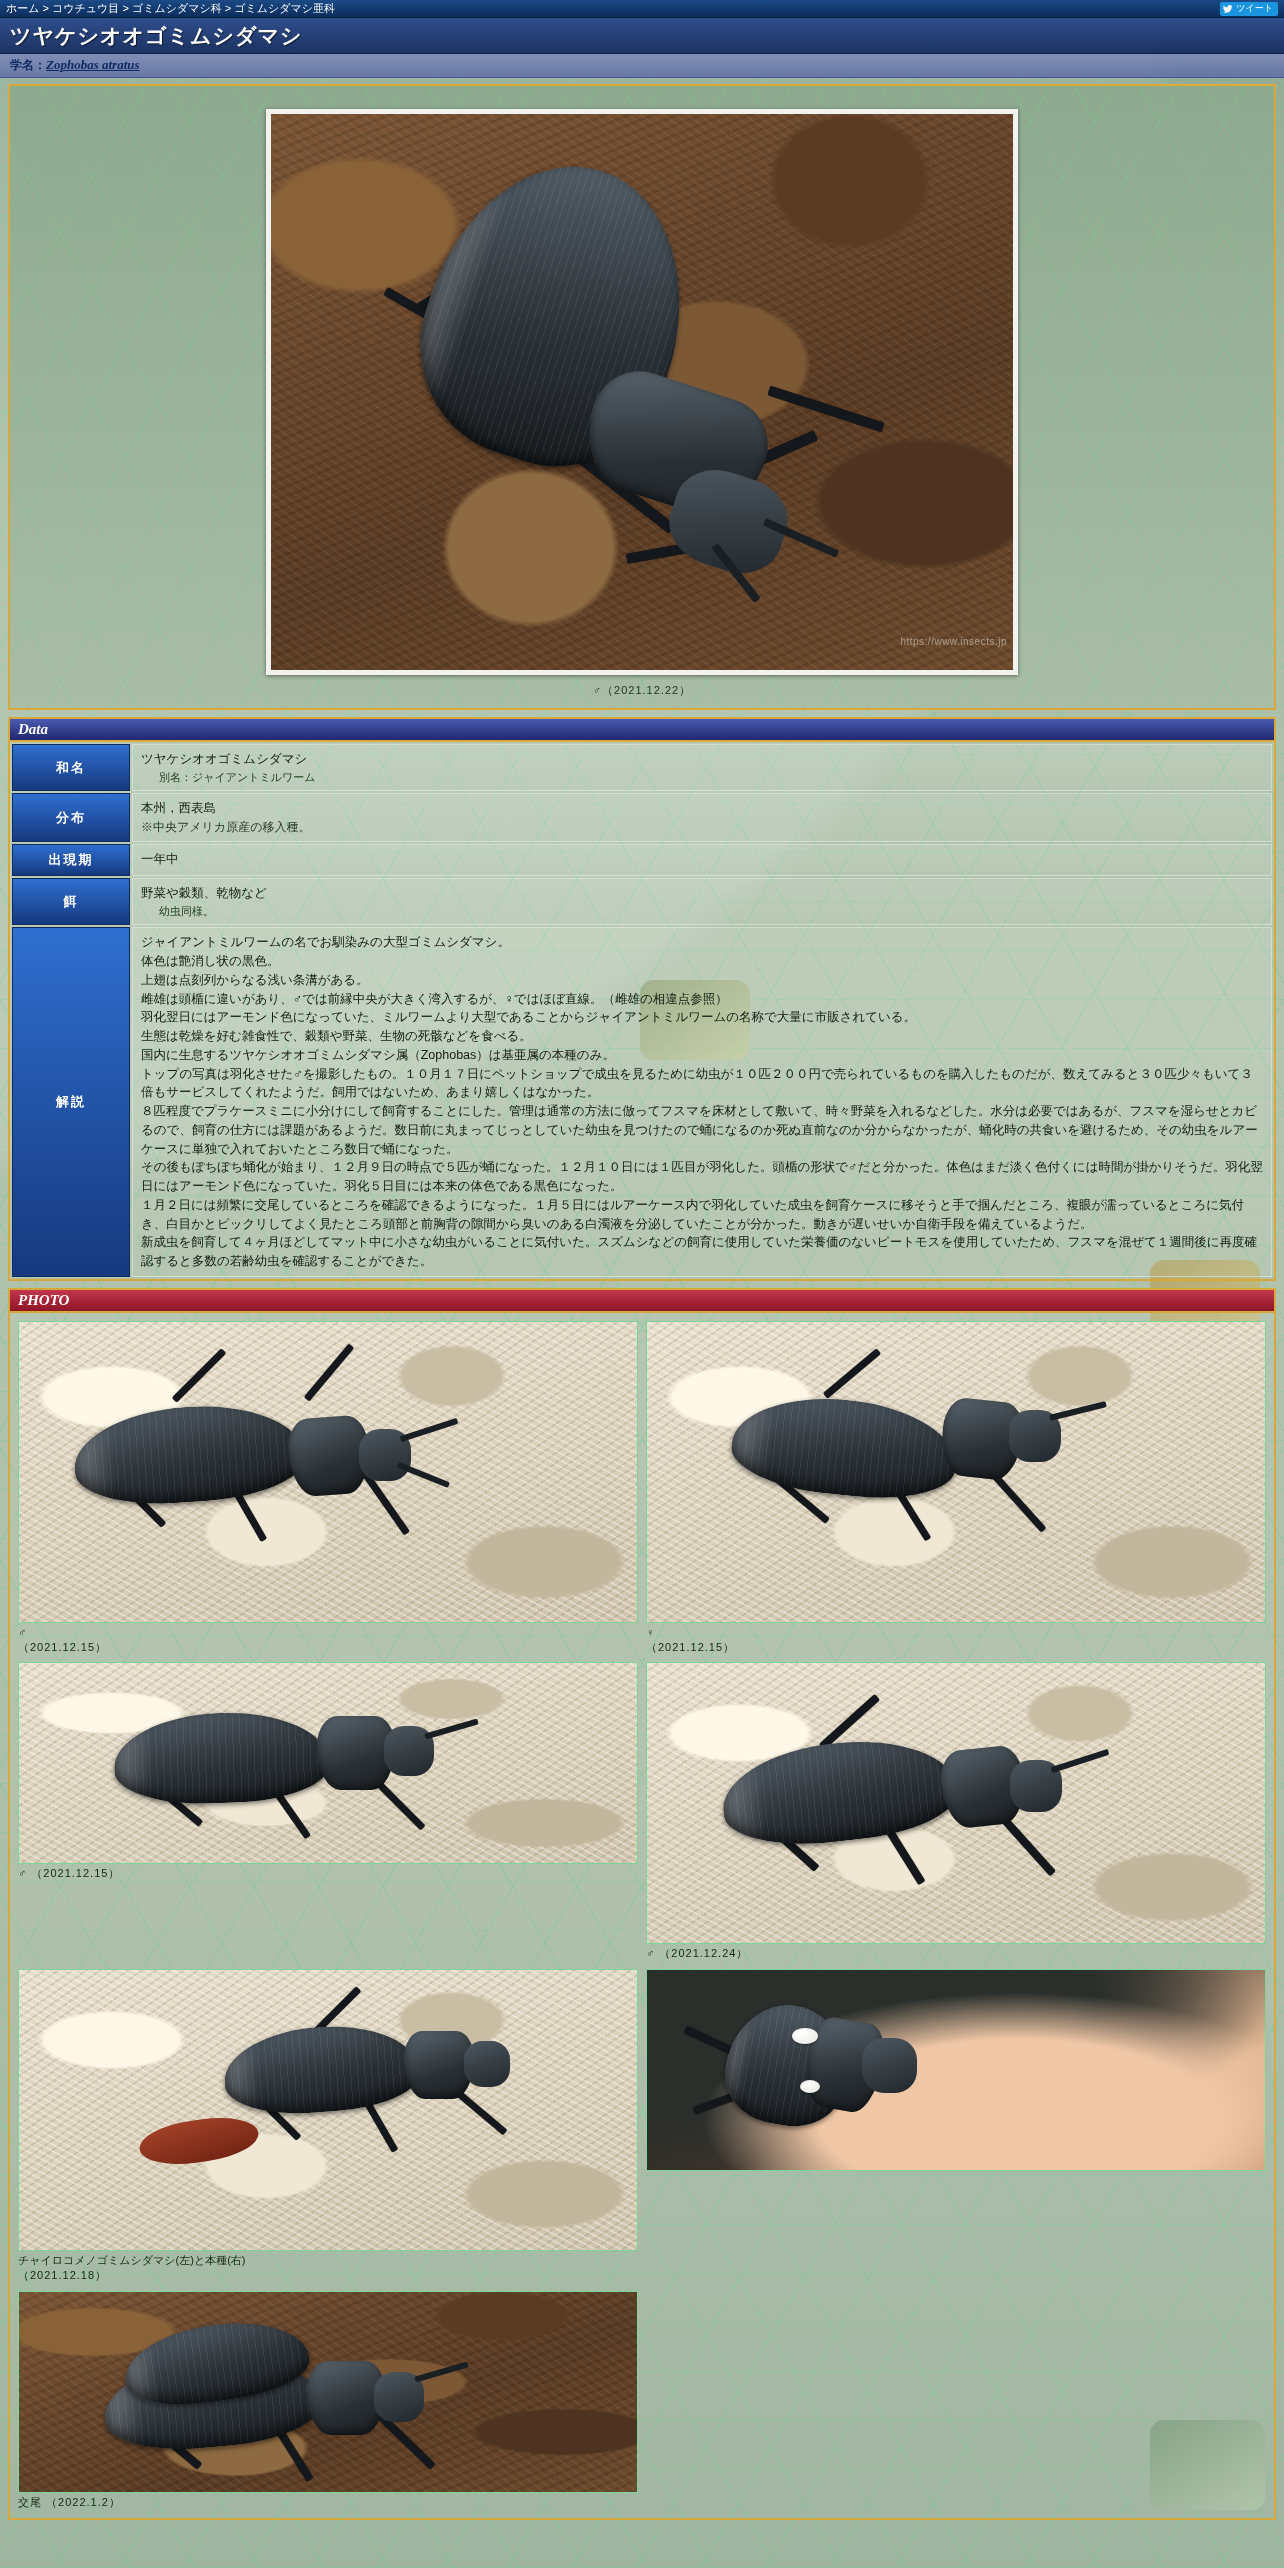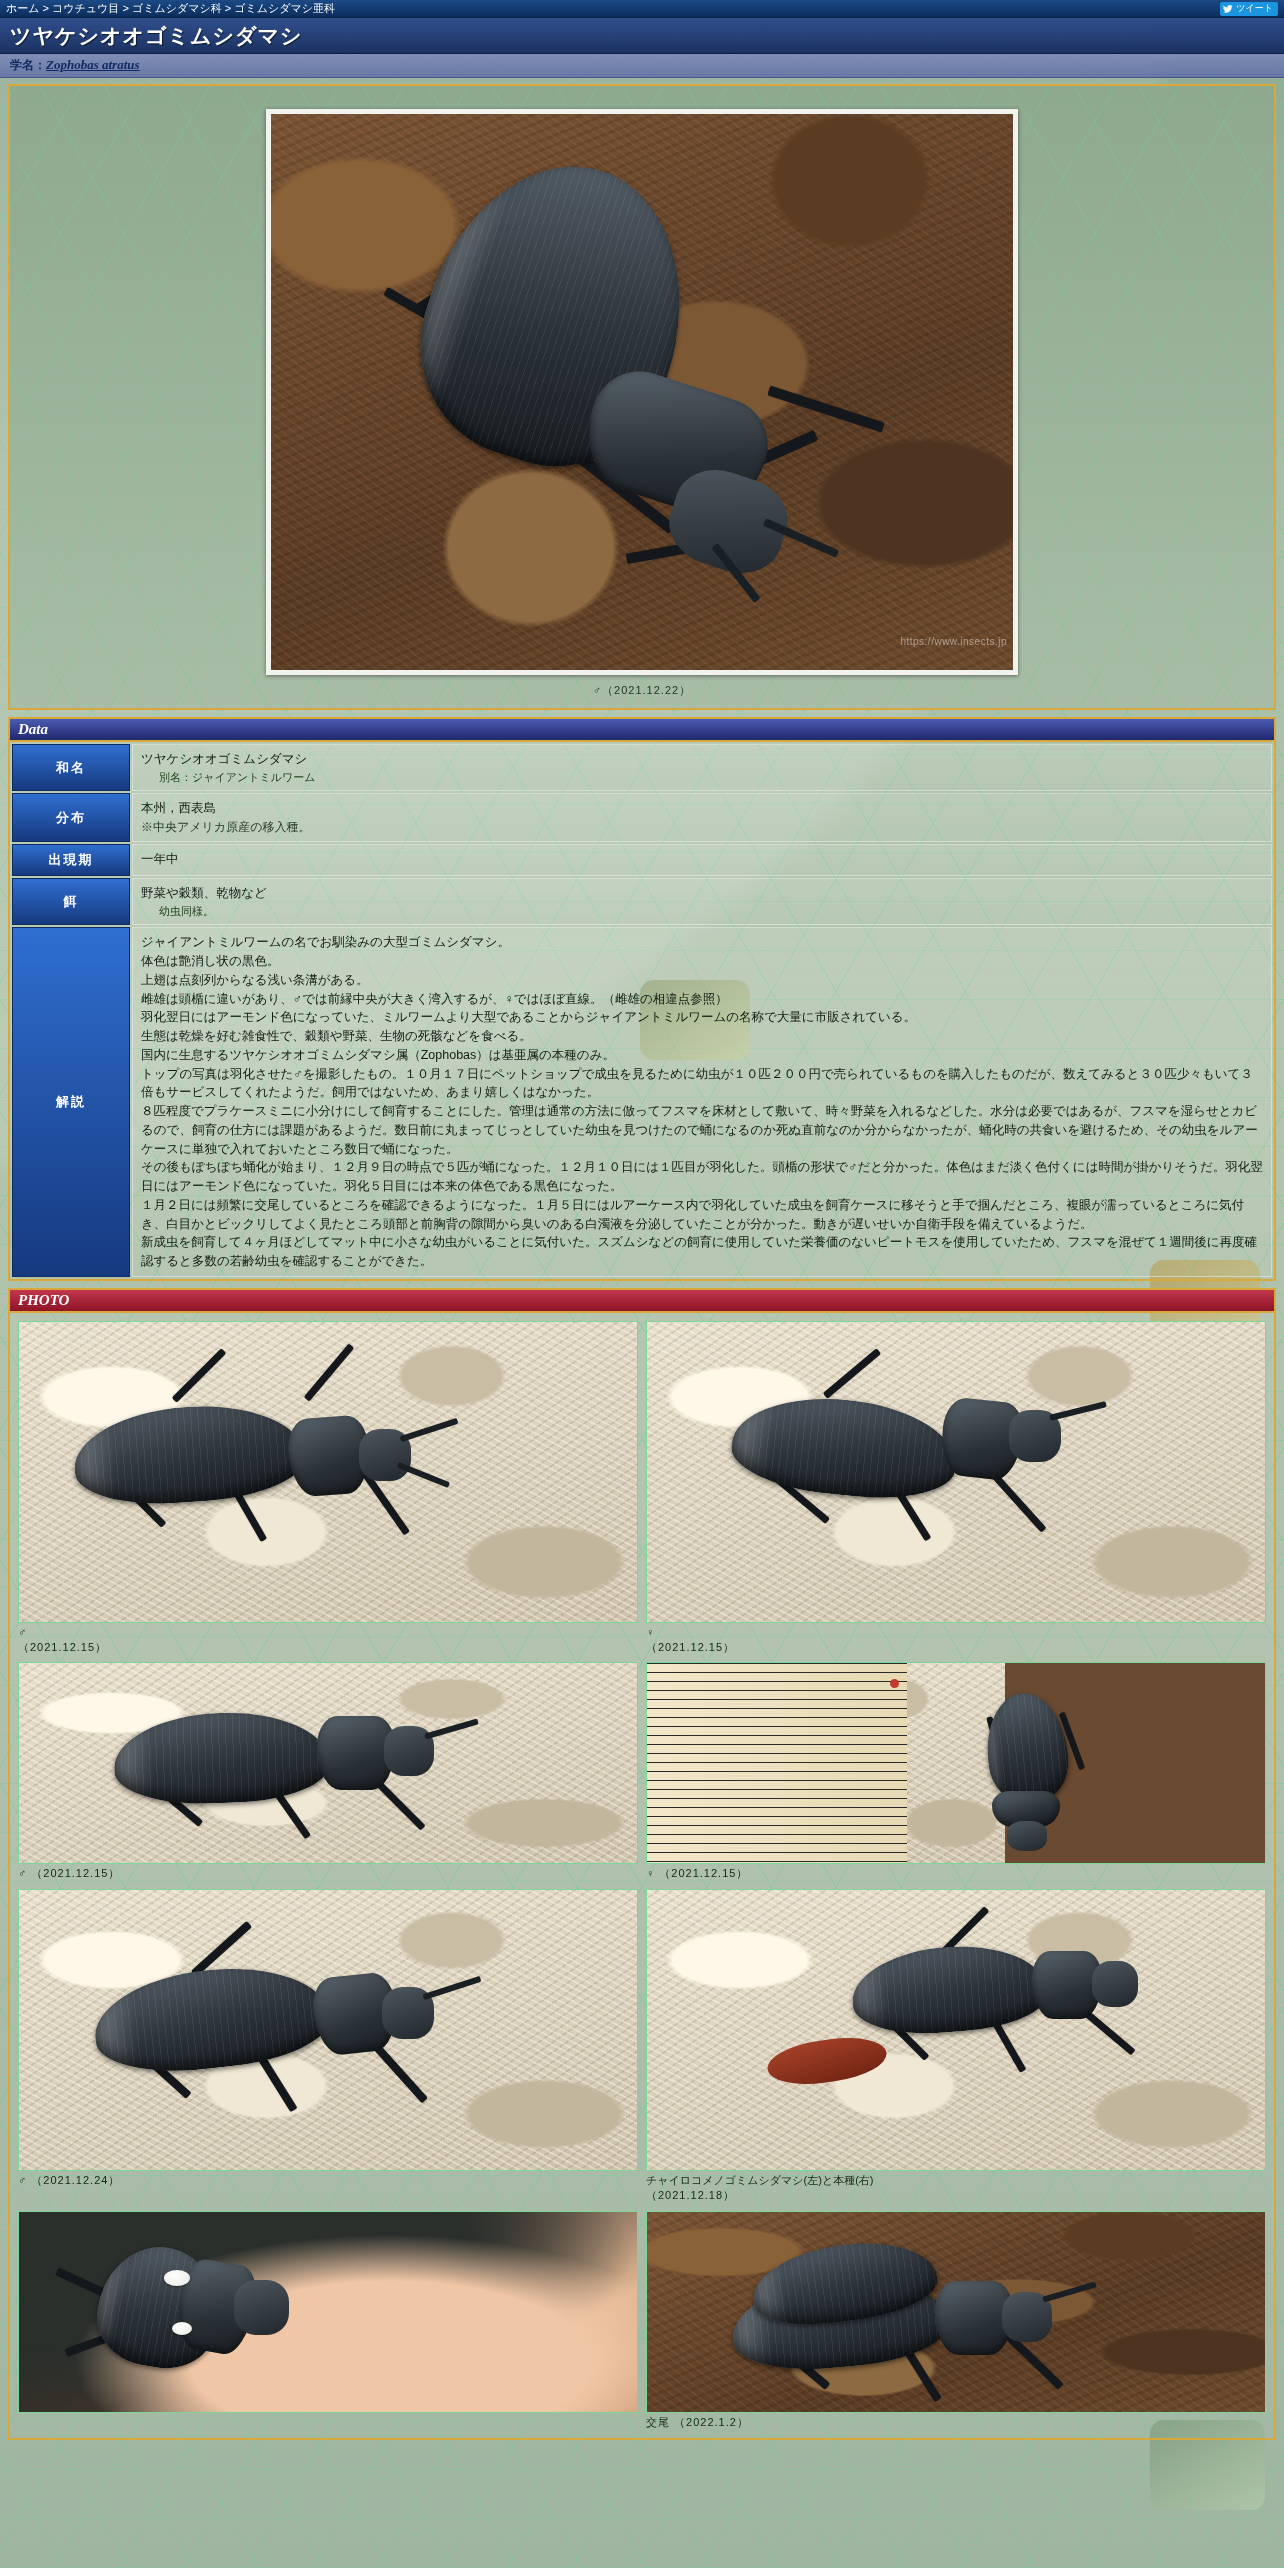--- a/index.html
+++ b/index.html
@@ -424,41 +424,20 @@
                 <div class="b-ant" style="left:345px;top:38px;width:55px;height:6px;transform:rotate(-16deg);"></div>
               </div>
             </div>
           </div>
           <div class="cap">
             <span>♂</span>
             <span>（2021.12.15）</span>
           </div>
         </div>
 
-        <div class="cell">
-          <div class="fr">
-            <div class="photo" style="width:100%;height:200px;">
-              <div class="ruler-sand substrate sand" style="position:absolute;"></div>
-              <div class="ruler">
-                <div class="dot"></div>
-              </div>
-              <div class="beetle" style="left:300px;top:20px;width:220px;height:165px;">
-                <div class="b-leg" style="left:20px;top:60px;width:60px;height:6px;transform:rotate(75deg);"></div>
-                <div class="b-leg" style="left:95px;top:55px;width:60px;height:6px;transform:rotate(70deg);"></div>
-                <div class="b-elytra" style="left:40px;top:10px;width:80px;height:110px;transform:rotate(-6deg);"></div>
-                <div class="b-thorax" style="left:45px;top:108px;width:68px;height:36px;"></div>
-                <div class="b-head" style="left:60px;top:138px;width:40px;height:30px;"></div>
-              </div>
-            </div>
-          </div>
-          <div class="cap">
-            <span>♀</span>
-            <span>（2021.12.15）</span>
-          </div>
-        </div>
 
         <div class="cell">
           <div class="fr">
             <div class="photo" style="width:100%;height:280px;">
               <div class="substrate sand"></div>
               <div class="beetle" style="left:45px;top:45px;width:520px;height:210px;">
                 <div class="b-leg" style="left:55px;top:130px;width:80px;height:8px;transform:rotate(42deg);"></div>
                 <div class="b-leg" style="left:165px;top:135px;width:85px;height:8px;transform:rotate(58deg);"></div>
                 <div class="b-leg" style="left:290px;top:130px;width:85px;height:8px;transform:rotate(48deg);"></div>
                 <div class="b-leg" style="left:120px;top:10px;width:75px;height:8px;transform:rotate(-42deg);"></div>

